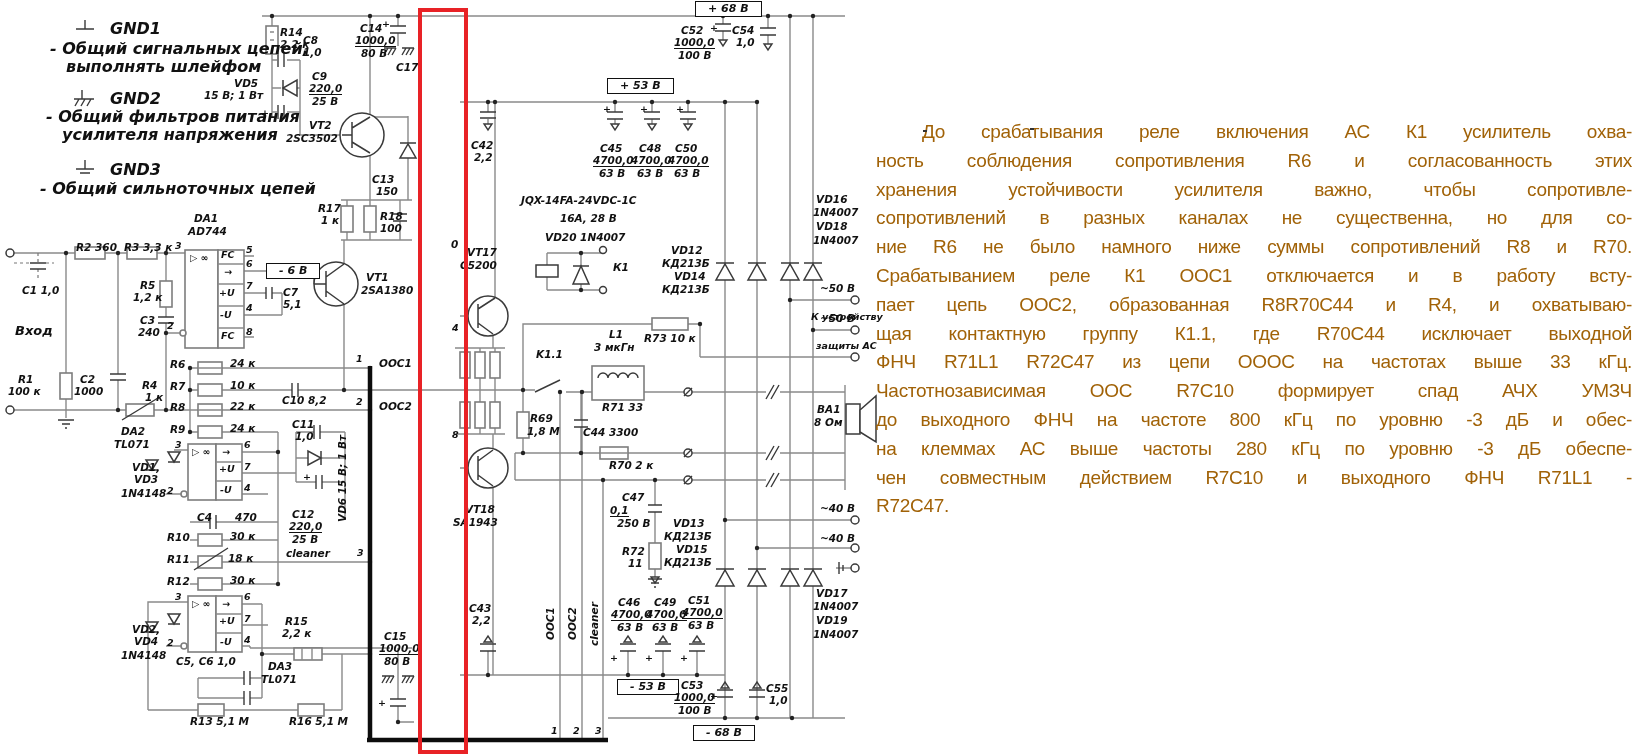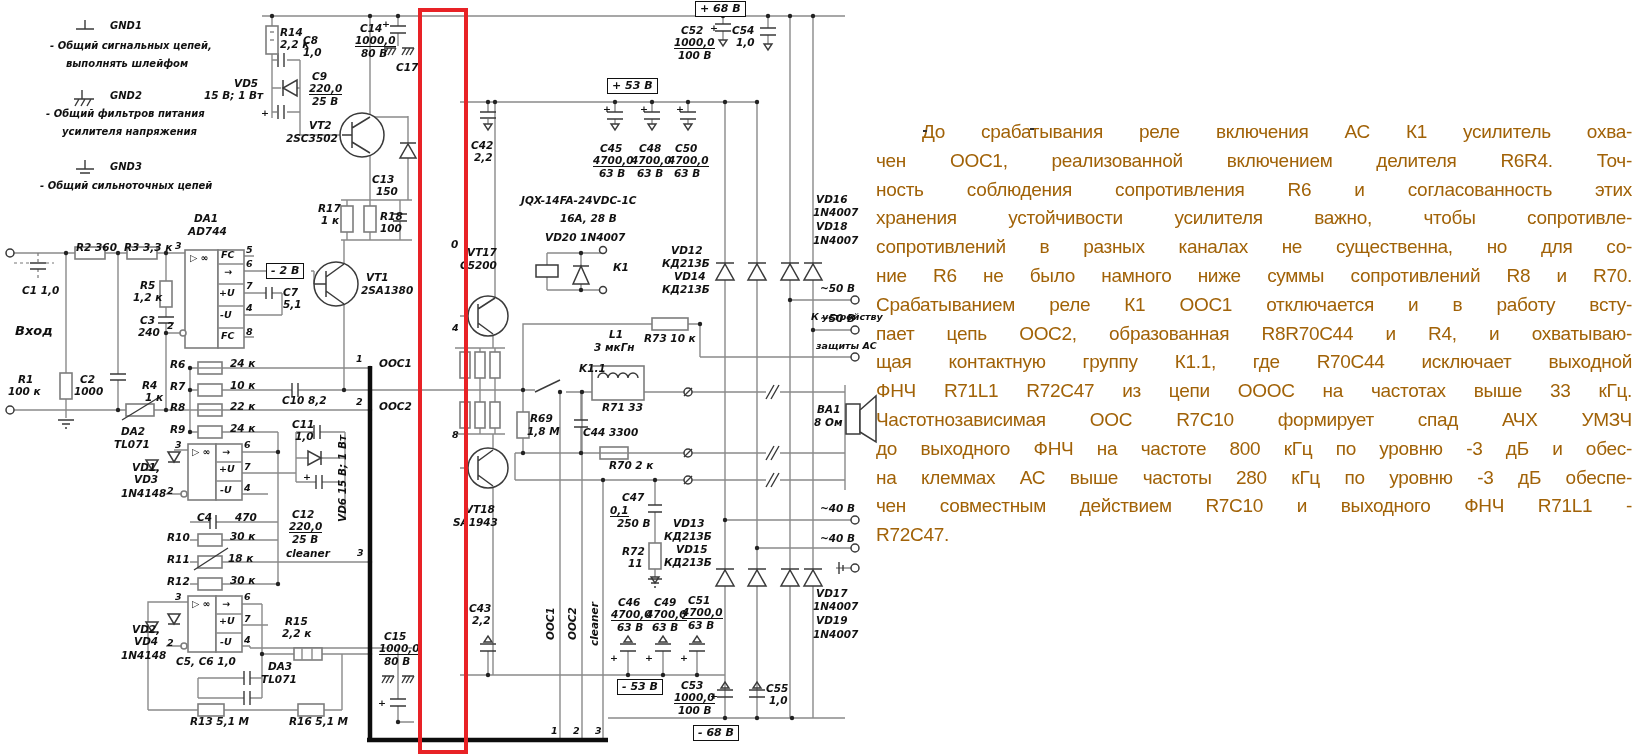--- a/index.html
+++ b/index.html
@@ -1,26 +1,26 @@
 <!DOCTYPE html>
 <html><head>
 <meta charset="utf-8">
 <style>
   html,body{margin:0;padding:0;background:#fff;}
   #stage{position:relative;width:1643px;height:756px;background:#fff;overflow:hidden;
          font-family:"DejaVu Sans",sans-serif;}
   
   .lbl{position:absolute;white-space:nowrap;font:italic 700 10.5px/1.05 "DejaVu Sans",sans-serif;
        color:#111;z-index:3;}
-  .lbl.g{font-size:10px;}
+  .lbl.g{font-size:16px;}
   .lbl.s{font-size:9.5px;}
   .lbl.in{font-size:9.5px;font-style:italic;}
   .lbl.bi{font-size:13px;}
   .lbl.u{border-bottom:1.2px solid #111;padding-bottom:0px;}
-  .lbl.bx{border:1.4px solid #111;background:#fff;padding:1px 4px;font-size:11px;text-align:right;}
+  .lbl.bx{border:1.4px solid #111;background:#fff;padding:1px 12px;font-size:11px;text-align:right;}
   .lbl.r{transform:rotate(-90deg);transform-origin:0 0;}
   
   #article{position:absolute;left:876px;top:118px;width:756px;z-index:2;color:#a16207;
            font-family:"Liberation Sans","DejaVu Sans",sans-serif;font-size:19px;
            letter-spacing:-0.3px;}
   .tline{height:28.8px;line-height:28.8px;text-align:justify;text-align-last:justify;
          white-space:nowrap;overflow:visible;}
   .tline.first{text-indent:46px;}
   .tline.last{text-align-last:left;}
   .artifact{position:absolute;background:#333;z-index:2;}
@@ -398,21 +398,21 @@
       <span class="lbl s" style="left: 246px; top: 259px;">6</span>
       <span class="lbl s" style="left: 246px; top: 281px;">7</span>
       <span class="lbl s" style="left: 246px; top: 303px;">4</span>
       <span class="lbl s" style="left: 246px; top: 327px;">8</span>
       <span class="lbl in" style="left: 221px; top: 250px;">FC</span>
       <span class="lbl in" style="left: 224px; top: 267px;">→</span>
       <span class="lbl in" style="left: 219px; top: 288px;">+U</span>
       <span class="lbl in" style="left: 220px; top: 310px;">-U</span>
       <span class="lbl in" style="left: 221px; top: 331px;">FC</span>
       <span class="lbl in" style="left: 190px; top: 253px;">▷ ∞</span>
-      <span class="lbl bx" style="left: 266px; top: 263px;">- 2 В</span>
+      <span class="lbl bx" style="left: 266px; top: 263px;">- 6 В</span>
       <span class="lbl" style="left: 283px; top: 287px;">C7</span>
       <span class="lbl" style="left: 283px; top: 299px;">5,1</span>
       <span class="lbl" style="left: 76px; top: 242px;">R2  360</span>
       <span class="lbl" style="left: 124px; top: 242px;">R3  3,3 к</span>
       <span class="lbl" style="left: 22px; top: 285px;">C1 1,0</span>
       <span class="lbl" style="left: 140px; top: 280px;">R5</span>
       <span class="lbl" style="left: 133px; top: 292px;">1,2 к</span>
       <span class="lbl" style="left: 140px; top: 315px;">C3</span>
       <span class="lbl" style="left: 138px; top: 327px;">240</span>
       <span class="lbl bi" style="left: 15px; top: 324px;">Вход</span>
@@ -505,21 +505,21 @@
       <span class="lbl" style="left: 560px; top: 213px;">16А, 28 В</span>
       <span class="lbl" style="left: 545px; top: 232px;">VD20  1N4007</span>
       <span class="lbl" style="left: 613px; top: 262px;">К1</span>
       <span class="lbl" style="left: 671px; top: 245px;">VD12</span>
       <span class="lbl" style="left: 662px; top: 258px;">КД213Б</span>
       <span class="lbl" style="left: 674px; top: 271px;">VD14</span>
       <span class="lbl" style="left: 662px; top: 284px;">КД213Б</span>
       <span class="lbl" style="left: 609px; top: 329px;">L1</span>
       <span class="lbl" style="left: 594px; top: 342px;">3 мкГн</span>
       <span class="lbl" style="left: 644px; top: 333px;">R73 10 к</span>
-      <span class="lbl" style="left: 536px; top: 363px; margin-left: 43px;">K1.1</span>
+      <span class="lbl" style="left: 536px; top: 349px;">K1.1</span>
       <span class="lbl" style="left: 602px; top: 402px;">R71 33</span>
       <span class="lbl" style="left: 530px; top: 413px;">R69</span>
       <span class="lbl" style="left: 527px; top: 426px;">1,8 М</span>
       <span class="lbl" style="left: 583px; top: 427px;">C44  3300</span>
       <span class="lbl" style="left: 609px; top: 460px;">R70   2 к</span>
       <span class="lbl" style="left: 622px; top: 492px;">C47</span>
       <span class="lbl u" style="left: 610px; top: 505px;">0,1</span>
       <span class="lbl" style="left: 617px; top: 518px;">250 В</span>
       <span class="lbl" style="left: 622px; top: 546px;">R72</span>
       <span class="lbl" style="left: 628px; top: 558px;">11</span>
@@ -587,21 +587,20 @@
       <span class="lbl" style="left: 816px; top: 588px;">VD17</span>
       <span class="lbl" style="left: 813px; top: 601px;">1N4007</span>
       <span class="lbl" style="left: 816px; top: 615px;">VD19</span>
       <span class="lbl" style="left: 813px; top: 629px;">1N4007</span>
     </div>
 
   <div id="redbox" style="left: 418px; top: 8px; width: 42px; height: 738px; border-color: rgb(232, 34, 38);"></div>
 
   <div id="article">
       <div class="tline first">До срабатывания реле включения АС К1 усилитель охва-</div>
-      <div class="tline">чен ООС1, реализованной включением делителя R6R4. Точ-</div>
       <div class="tline">ность соблюдения сопротивления R6 и согласованность этих</div>
       <div class="tline">хранения устойчивости усилителя важно, чтобы сопротивле-</div>
       <div class="tline">сопротивлений в разных каналах не существенна, но для со-</div>
       <div class="tline">ние R6 не было намного ниже суммы сопротивлений R8 и R70.</div>
       <div class="tline">Срабатыванием реле К1 ООС1 отключается и в работу всту-</div>
       <div class="tline">пает цепь ООС2, образованная R8R70C44 и R4, и охватываю-</div>
       <div class="tline">щая контактную группу К1.1, где R70C44 исключает выходной</div>
       <div class="tline">ФНЧ R71L1 R72C47 из цепи ОООС на частотах выше 33 кГц.</div>
       <div class="tline">Частотнозависимая ООС R7C10 формирует спад АЧХ УМЗЧ</div>
       <div class="tline">до выходного ФНЧ на частоте 800 кГц по уровню -3 дБ и обес-</div>

